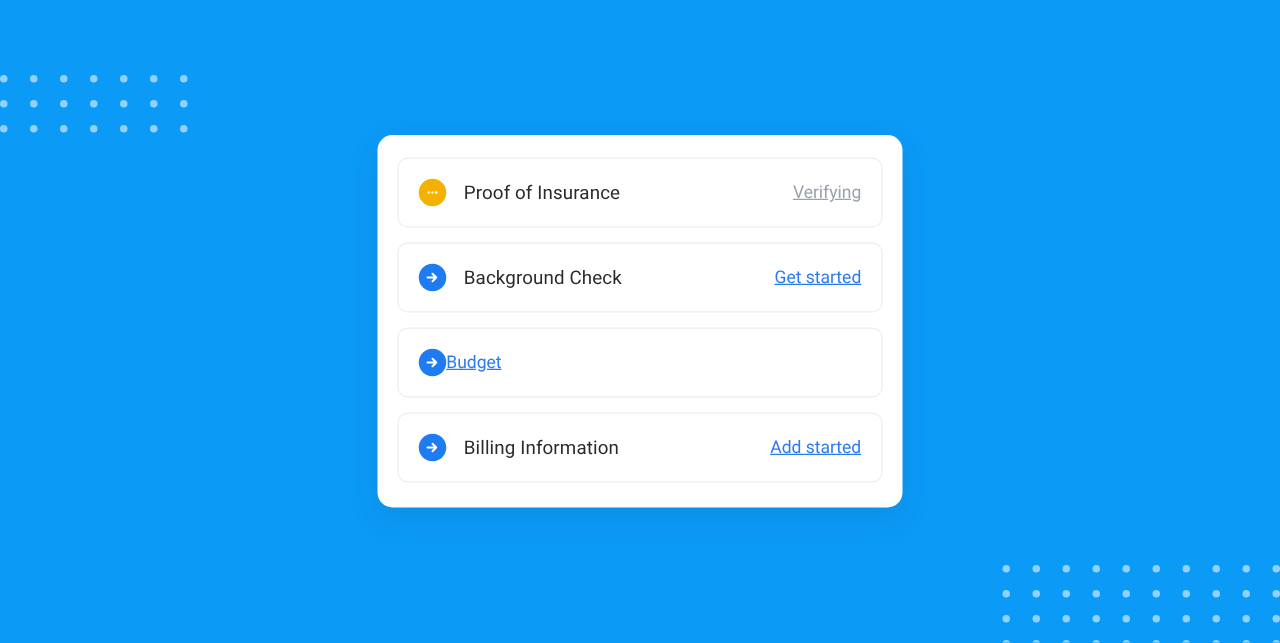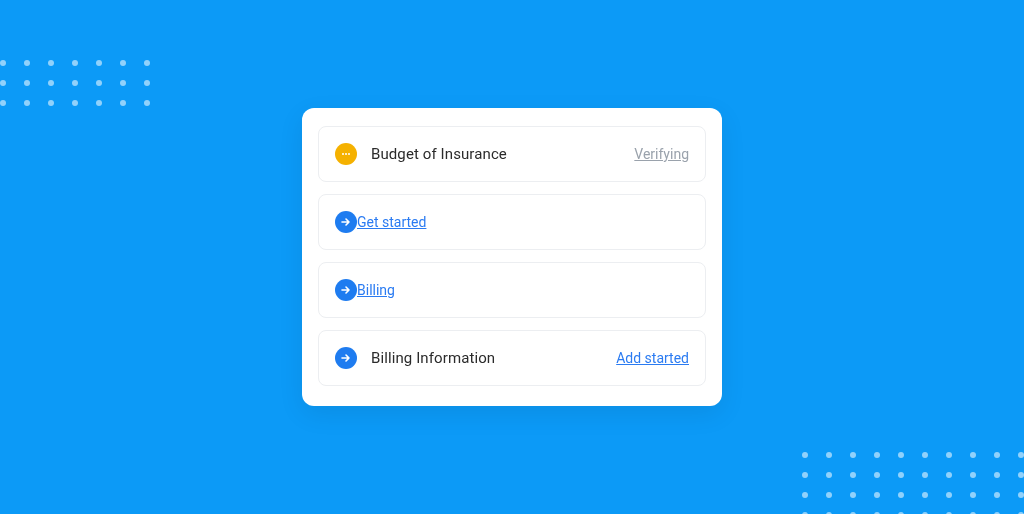--- a/index.html
+++ b/index.html
@@ -179,44 +179,45 @@
 
     <div class="item-wrap">
       <div class="item">
         <span class="icon icon-amber">
           <svg viewBox="0 0 12 12" fill="none">
               <circle cx="3" cy="6" r="1" fill="#fff"></circle>
               <circle cx="6" cy="6" r="1" fill="#fff"></circle>
               <circle cx="9" cy="6" r="1" fill="#fff"></circle>
             </svg>
         </span>
-        <span class="item-label">Budget of Insurance</span>
+        <span class="item-label">Proof of Insurance</span>
         <span class="item-action action-muted">Verifying</span>
       </div>
     </div>
 
     <div class="item-wrap">
       <div class="item">
         <span class="icon icon-blue">
           <svg viewBox="0 0 12 12" fill="none">
               <path d="M2 6 H9 M6 3 L9 6 L6 9" stroke="#fff" stroke-width="1.6" stroke-linecap="round" stroke-linejoin="round"></path>
             </svg>
         </span>
+        <span class="item-label">Background Check</span>
         <span class="item-action action-link">Get started</span>
       </div>
     </div>
 
     <div class="item-wrap">
       <div class="item">
         <span class="icon icon-blue">
           <svg viewBox="0 0 12 12" fill="none">
               <path d="M2 6 H9 M6 3 L9 6 L6 9" stroke="#fff" stroke-width="1.6" stroke-linecap="round" stroke-linejoin="round"></path>
             </svg>
         </span>
-        <span class="item-action action-link">Billing</span>
+        <span class="item-action action-link">Budget</span>
       </div>
     </div>
 
 
     <div class="item-wrap">
       <div class="item">
         <span class="icon icon-blue">
           <svg viewBox="0 0 12 12" fill="none">
               <path d="M2 6 H9 M6 3 L9 6 L6 9" stroke="#fff" stroke-width="1.6" stroke-linecap="round" stroke-linejoin="round"></path>
             </svg>

